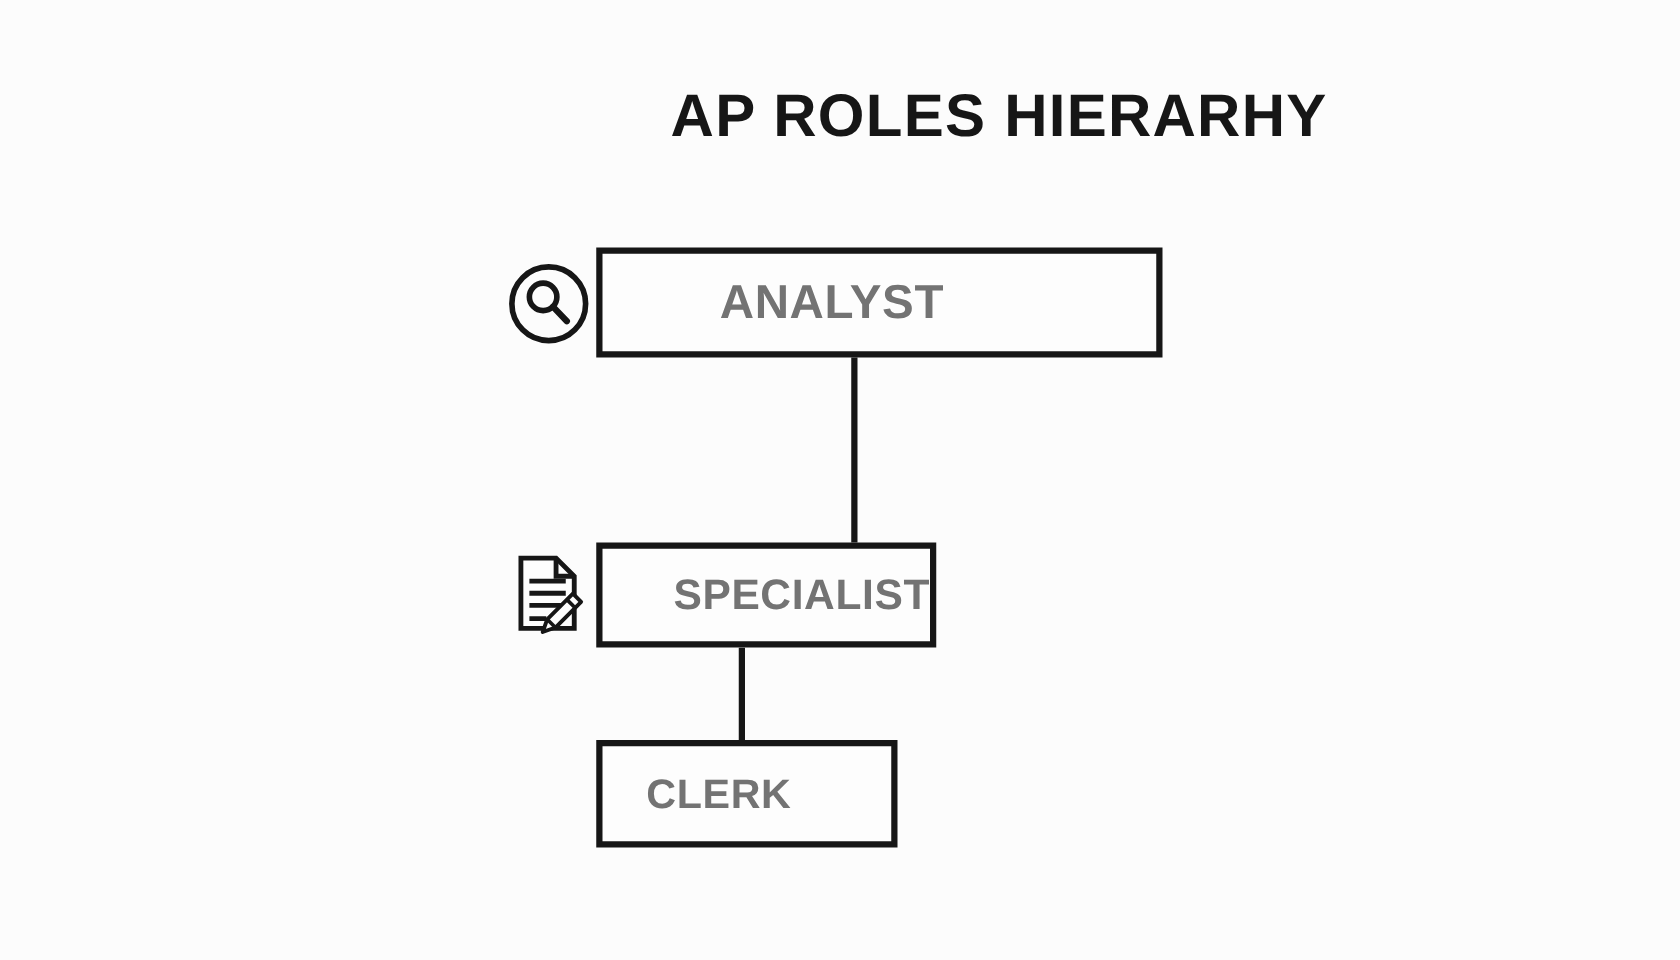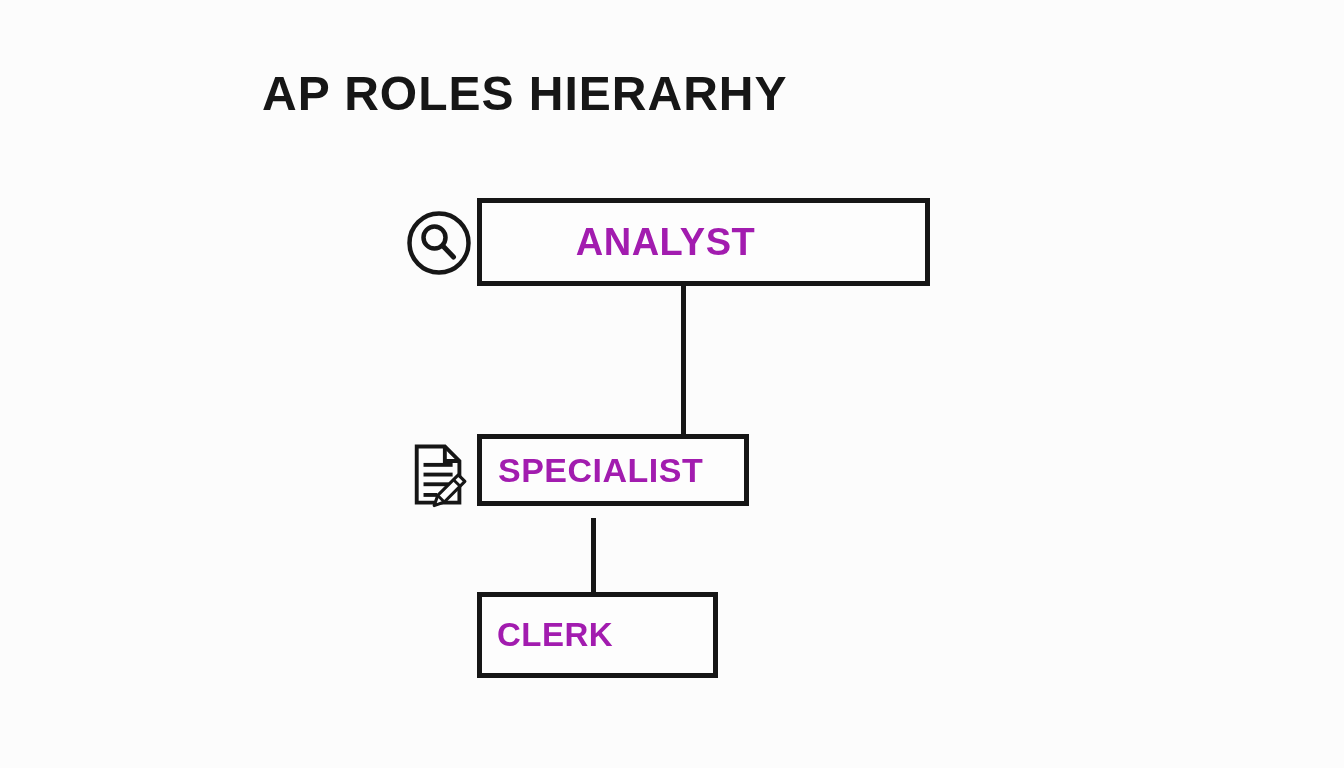--- a/index.html
+++ b/index.html
@@ -16,58 +16,59 @@
     width: 1344px;
     height: 768px;
     background: #fcfcfc;
   }
   .title {
     position: absolute;
     top: 68px;
     left: 262px;
     width: 800px;
     margin: 0;
-    text-align: left;
+    text-align: right;
     font-size: 48px;
     font-weight: bold;
     letter-spacing: 1px;
     color: #161616;
     line-height: 1.1;
   }
   .box {
     position: absolute;
     box-sizing: border-box;
     border: 5px solid #161616;
     background: #fdfdfd;
     display: flex;
     align-items: center;
   }
   .box .label {
     font-weight: bold;
-    color: #a21caf;
+    color: #737373;
     letter-spacing: 0.5px;
     white-space: nowrap;
   }
   #box-analyst {
     left: 477px; top: 198px;
     width: 453px; height: 88px;
     justify-content: center;
     padding-right: 76px;
   }
   #box-analyst .label { font-size: 38px; }
   #box-specialist {
     left: 477px; top: 434px;
-    width: 272px; height: 72px;
+    width: 272px; height: 84px;
     padding-left: 16px;
+    justify-content: flex-end;
   }
   #box-specialist .label { font-size: 34px; }
   #box-clerk {
     left: 477px; top: 592px;
     width: 241px; height: 86px;
-    padding-left: 15px;
+    padding-left: 35px;
   }
   #box-clerk .label { font-size: 33px; }
   .connector {
     position: absolute;
     width: 5px;
     background: #161616;
   }
   #connector-1 { left: 681px; top: 284px; height: 152px; }
   #connector-2 { left: 591px; top: 518px; height: 76px; }
   .icon {

